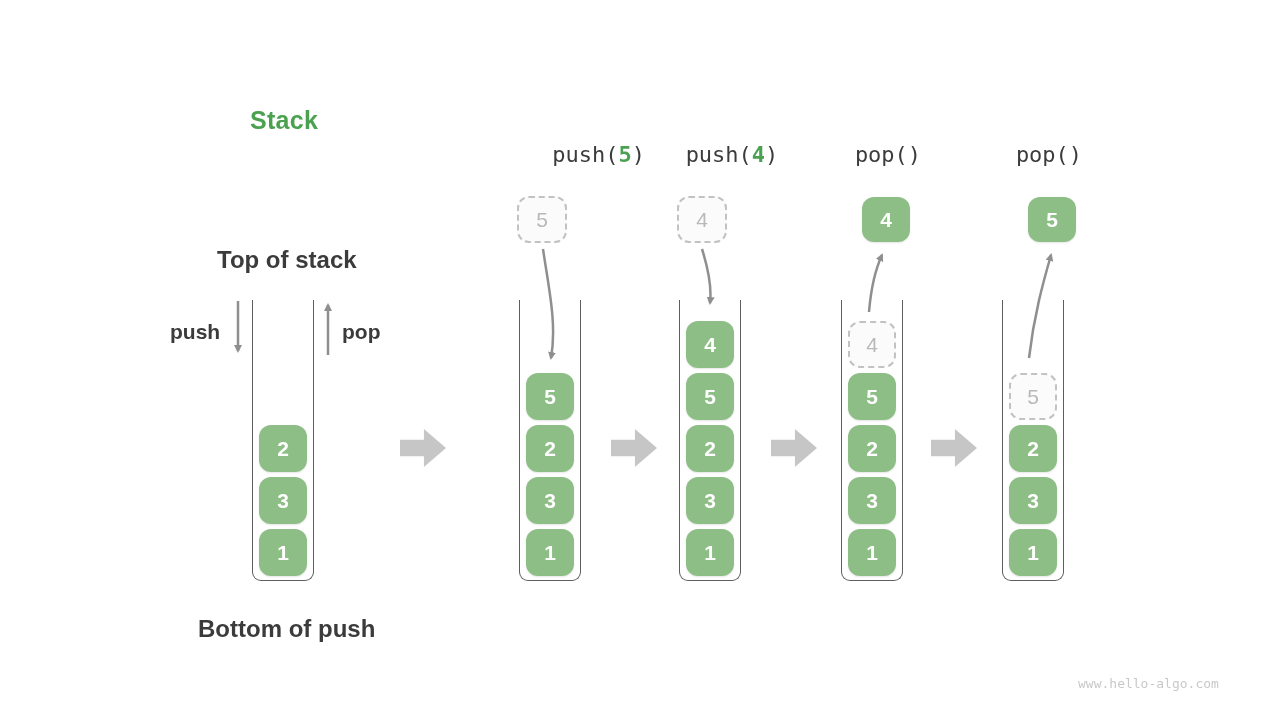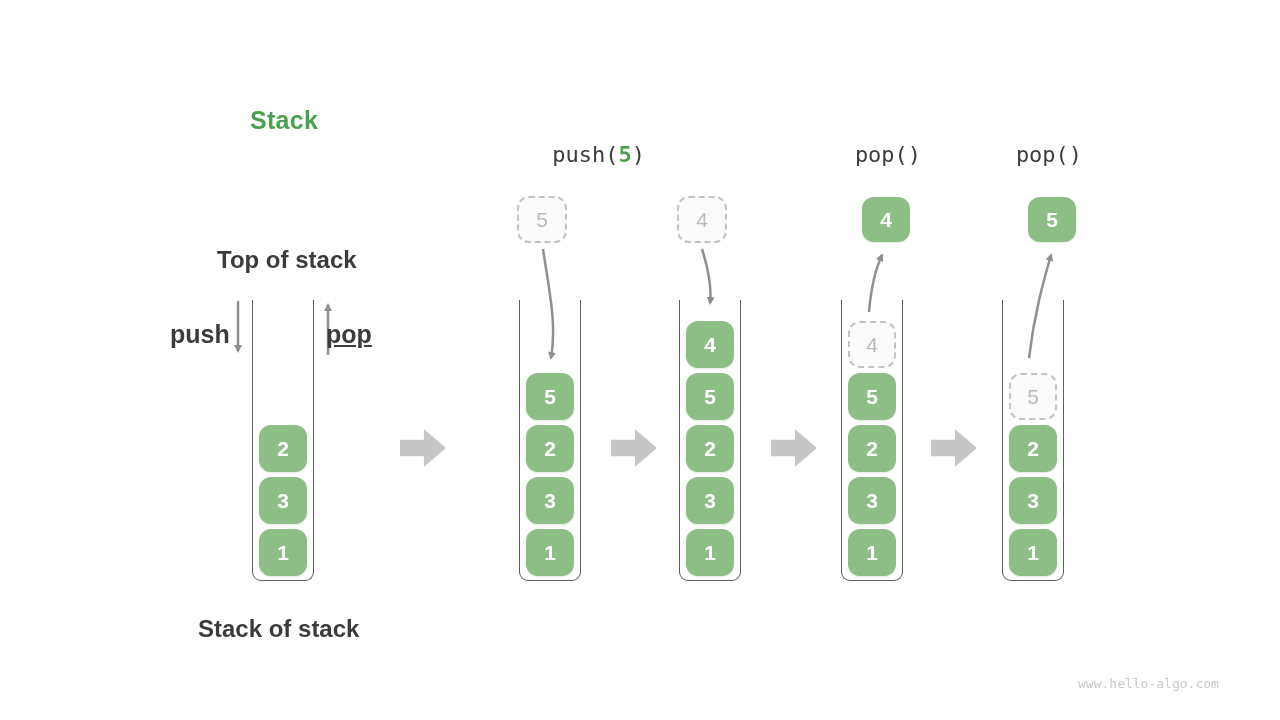--- a/index.html
+++ b/index.html
@@ -12,24 +12,24 @@
   .title{
     position:absolute;left:250px;top:106px;
     font-size:25px;font-weight:bold;color:#4aa14f;letter-spacing:0.3px;
   }
   .caption{
     position:absolute;font-size:24px;font-weight:bold;color:#3b3b3b;
   }
   .caption.top{left:217px;top:246px;}
   .caption.bottom{left:198px;top:615px;}
   .sidelbl{
-    position:absolute;font-size:25px;font-weight:bold;color:#3b3b3b;
+    position:absolute;font-size:21px;font-weight:bold;color:#3b3b3b;
   }
   .sidelbl.push{left:170px;top:320px;}
-  .sidelbl.pop{left:326px;top:320px;text-decoration:underline;}
+  .sidelbl.pop{left:342px;top:320px;}
 
   .op{
     position:absolute;top:142px;width:160px;text-align:center;
     font-family:"DejaVu Sans Mono",monospace;font-size:22px;color:#3c3c3c;
     white-space:pre;
   }
   .op .arg{color:#4aa14f;font-weight:bold;}
 
   .stackcol{
     position:absolute;top:300px;width:62px;height:281px;
@@ -79,25 +79,26 @@
     <path d="M328,355 L328,305" fill="none" stroke="#8f8f8f" stroke-width="2.5" marker-end="url(#ah)"></path>
     <path d="M543,249 C549,290 557,324 551,358" fill="none" stroke="#8f8f8f" stroke-width="2.5" marker-end="url(#ah)"></path>
     <path d="M702,249 C708,268 712,286 710,303" fill="none" stroke="#8f8f8f" stroke-width="2.5" marker-end="url(#ah)"></path>
     <path d="M869,312 C871,288 876,268 882,255" fill="none" stroke="#8f8f8f" stroke-width="2.5" marker-end="url(#ah)"></path>
     <path d="M1029,358 C1034,315 1043,283 1051,255" fill="none" stroke="#8f8f8f" stroke-width="2.5" marker-end="url(#ah)"></path>
   </svg>
 
   <div class="title">Stack</div>
 
   <div class="caption top">Top of stack</div>
-  <div class="caption bottom">Stack of stack</div>
+  <div class="caption bottom">Bottom of push</div>
   <div class="sidelbl push">push</div>
   <div class="sidelbl pop">pop</div>
 
   <div class="op" style="left:485px;text-align:right;"><span>push(</span><span class="arg">5</span><span>)</span></div>
+  <div class="op" style="left:652px;"><span>push(</span><span class="arg">4</span><span>)</span></div>
   <div class="op" style="left:808px;"><span>pop(</span><span class="arg"></span><span>)</span></div>
   <div class="op" style="left:969px;"><span>pop(</span><span class="arg"></span><span>)</span></div>
 
   <div class="cell ghost floating" style="left:517px;top:196px;width:50px;height:47px;">5</div>
   <div class="cell ghost floating" style="left:677px;top:196px;width:50px;height:47px;">4</div>
 
   <div class="cell floating" style="left:862px;top:197px;height:45px;">4</div>
   <div class="cell floating" style="left:1028px;top:197px;height:45px;">5</div>
 
   <div class="stackcol" style="left:252px;">

